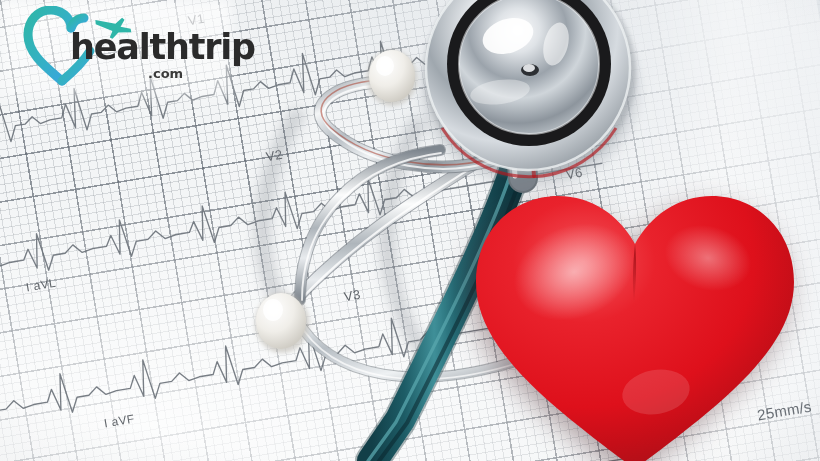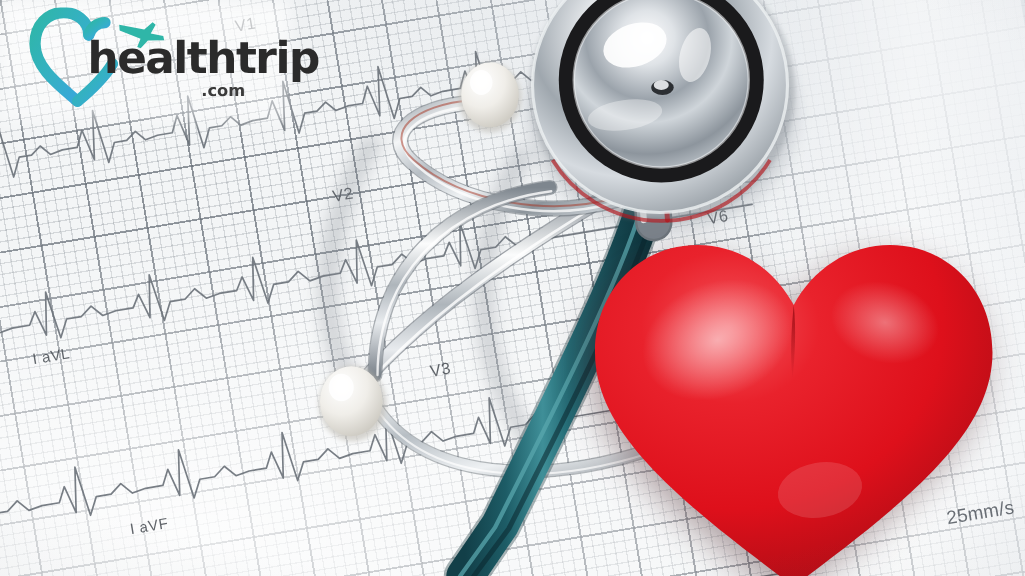--- a/index.html
+++ b/index.html
@@ -73,21 +73,21 @@
     filter:blur(6px);
   }
   .logo-inner{position:absolute;inset:0;}
   .logo-text{
     position:absolute;left:56px;top:24px;
     font-family:"DejaVu Sans", sans-serif;
     font-size:35px;font-weight:700;color:#2b2b2b;letter-spacing:-1.2px;
     line-height:1;
   }
   .logo-dotcom{
-    position:absolute;left:147px;top:60px;
+    position:absolute;left:134px;top:60px;
     font-family:"DejaVu Sans", sans-serif;
     font-size:13px;font-weight:600;color:#3a3a3a;letter-spacing:0px;
   }
   .vignette{
     position:absolute;inset:0;pointer-events:none;
     background:radial-gradient(120% 100% at 50% 45%, rgba(255,255,255,0) 55%, rgba(120,126,133,.16) 100%);
   }
 </style>
 </head>
 <body>

